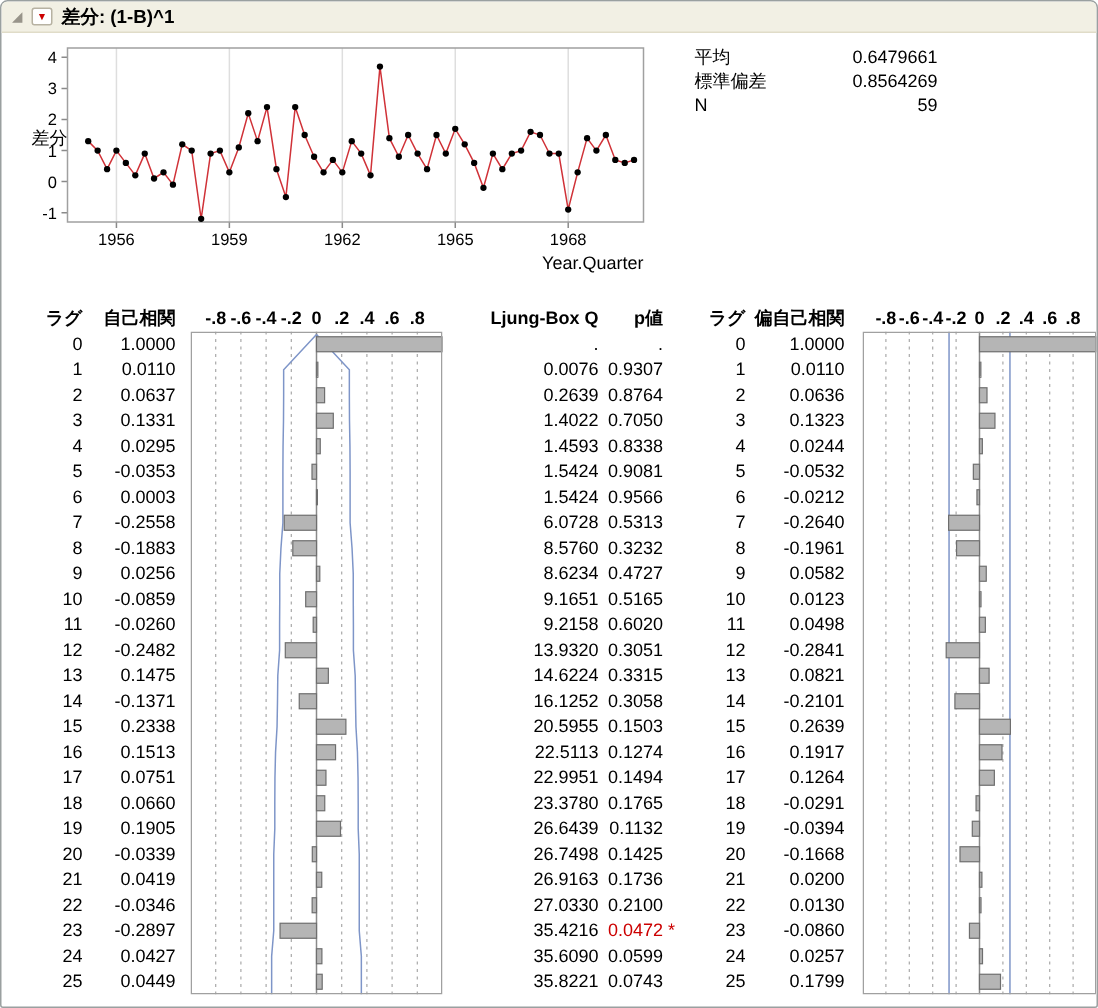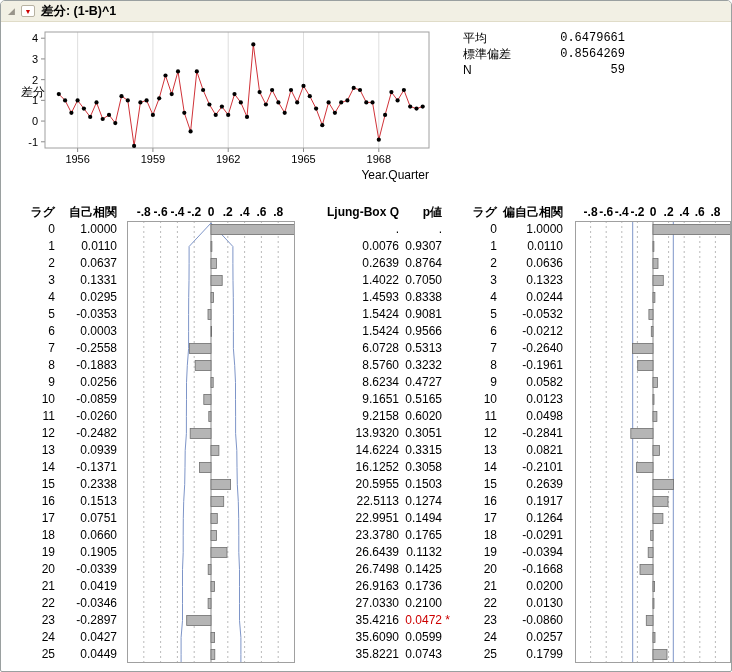--- a/index.html
+++ b/index.html
@@ -17,21 +17,21 @@
   .title { font-weight:bold; font-size:12.5px; }
 
   .top { position:relative; height:180px; }
   #ts-svg { position:absolute; left:2px; top:0; display:block; }
   .ylab { position:absolute; left:20px; top:62px; font-size:12px; }
   .xlab { position:absolute; left:44px; top:146px; width:384px; text-align:right; font-size:12px; }
 
   .stats { position:absolute; left:437px; top:8px;margin-left:25px; }
   .stats-row { display:flex; height:16px; line-height:16px; }
   .stats-label { width:92px; }
-  .stats-value { width:70px; text-align:right;font-family:Liberation Mono, monospace; }
+  .stats-value { width:70px; text-align:right; }
 
   .corr { display:flex; align-items:flex-start; padding-left:8px; margin-top:2px; }
   .hdr { font-weight:bold; height:17px; line-height:17px; }
   .grid2, .hdr2 { display:grid; grid-template-columns:46px 62px; }
   .grid4, .hdr4 { display:grid; grid-template-columns:96px 52px 46px 66px; }
   .grid2, .grid4 { grid-auto-rows:17px; }
   .cell, .hcell { text-align:right; line-height:17px; white-space:pre; }
   .cell-p, .hcell-p { position:relative; padding-right:9px; }
   .cell-p.sig { color:#cc0000; }
   .cell-p .star { position:absolute; right:1px; top:0; color:#cc0000; }
@@ -191,21 +191,21 @@
           <div class="cell">-0.1883</div>
           <div class="cell">9</div>
           <div class="cell">0.0256</div>
           <div class="cell">10</div>
           <div class="cell">-0.0859</div>
           <div class="cell">11</div>
           <div class="cell">-0.0260</div>
           <div class="cell">12</div>
           <div class="cell">-0.2482</div>
           <div class="cell">13</div>
-          <div class="cell">0.0939</div>
+          <div class="cell">0.1475</div>
           <div class="cell">14</div>
           <div class="cell">-0.1371</div>
           <div class="cell">15</div>
           <div class="cell">0.2338</div>
           <div class="cell">16</div>
           <div class="cell">0.1513</div>
           <div class="cell">17</div>
           <div class="cell">0.0751</div>
           <div class="cell">18</div>
           <div class="cell">0.0660</div>

